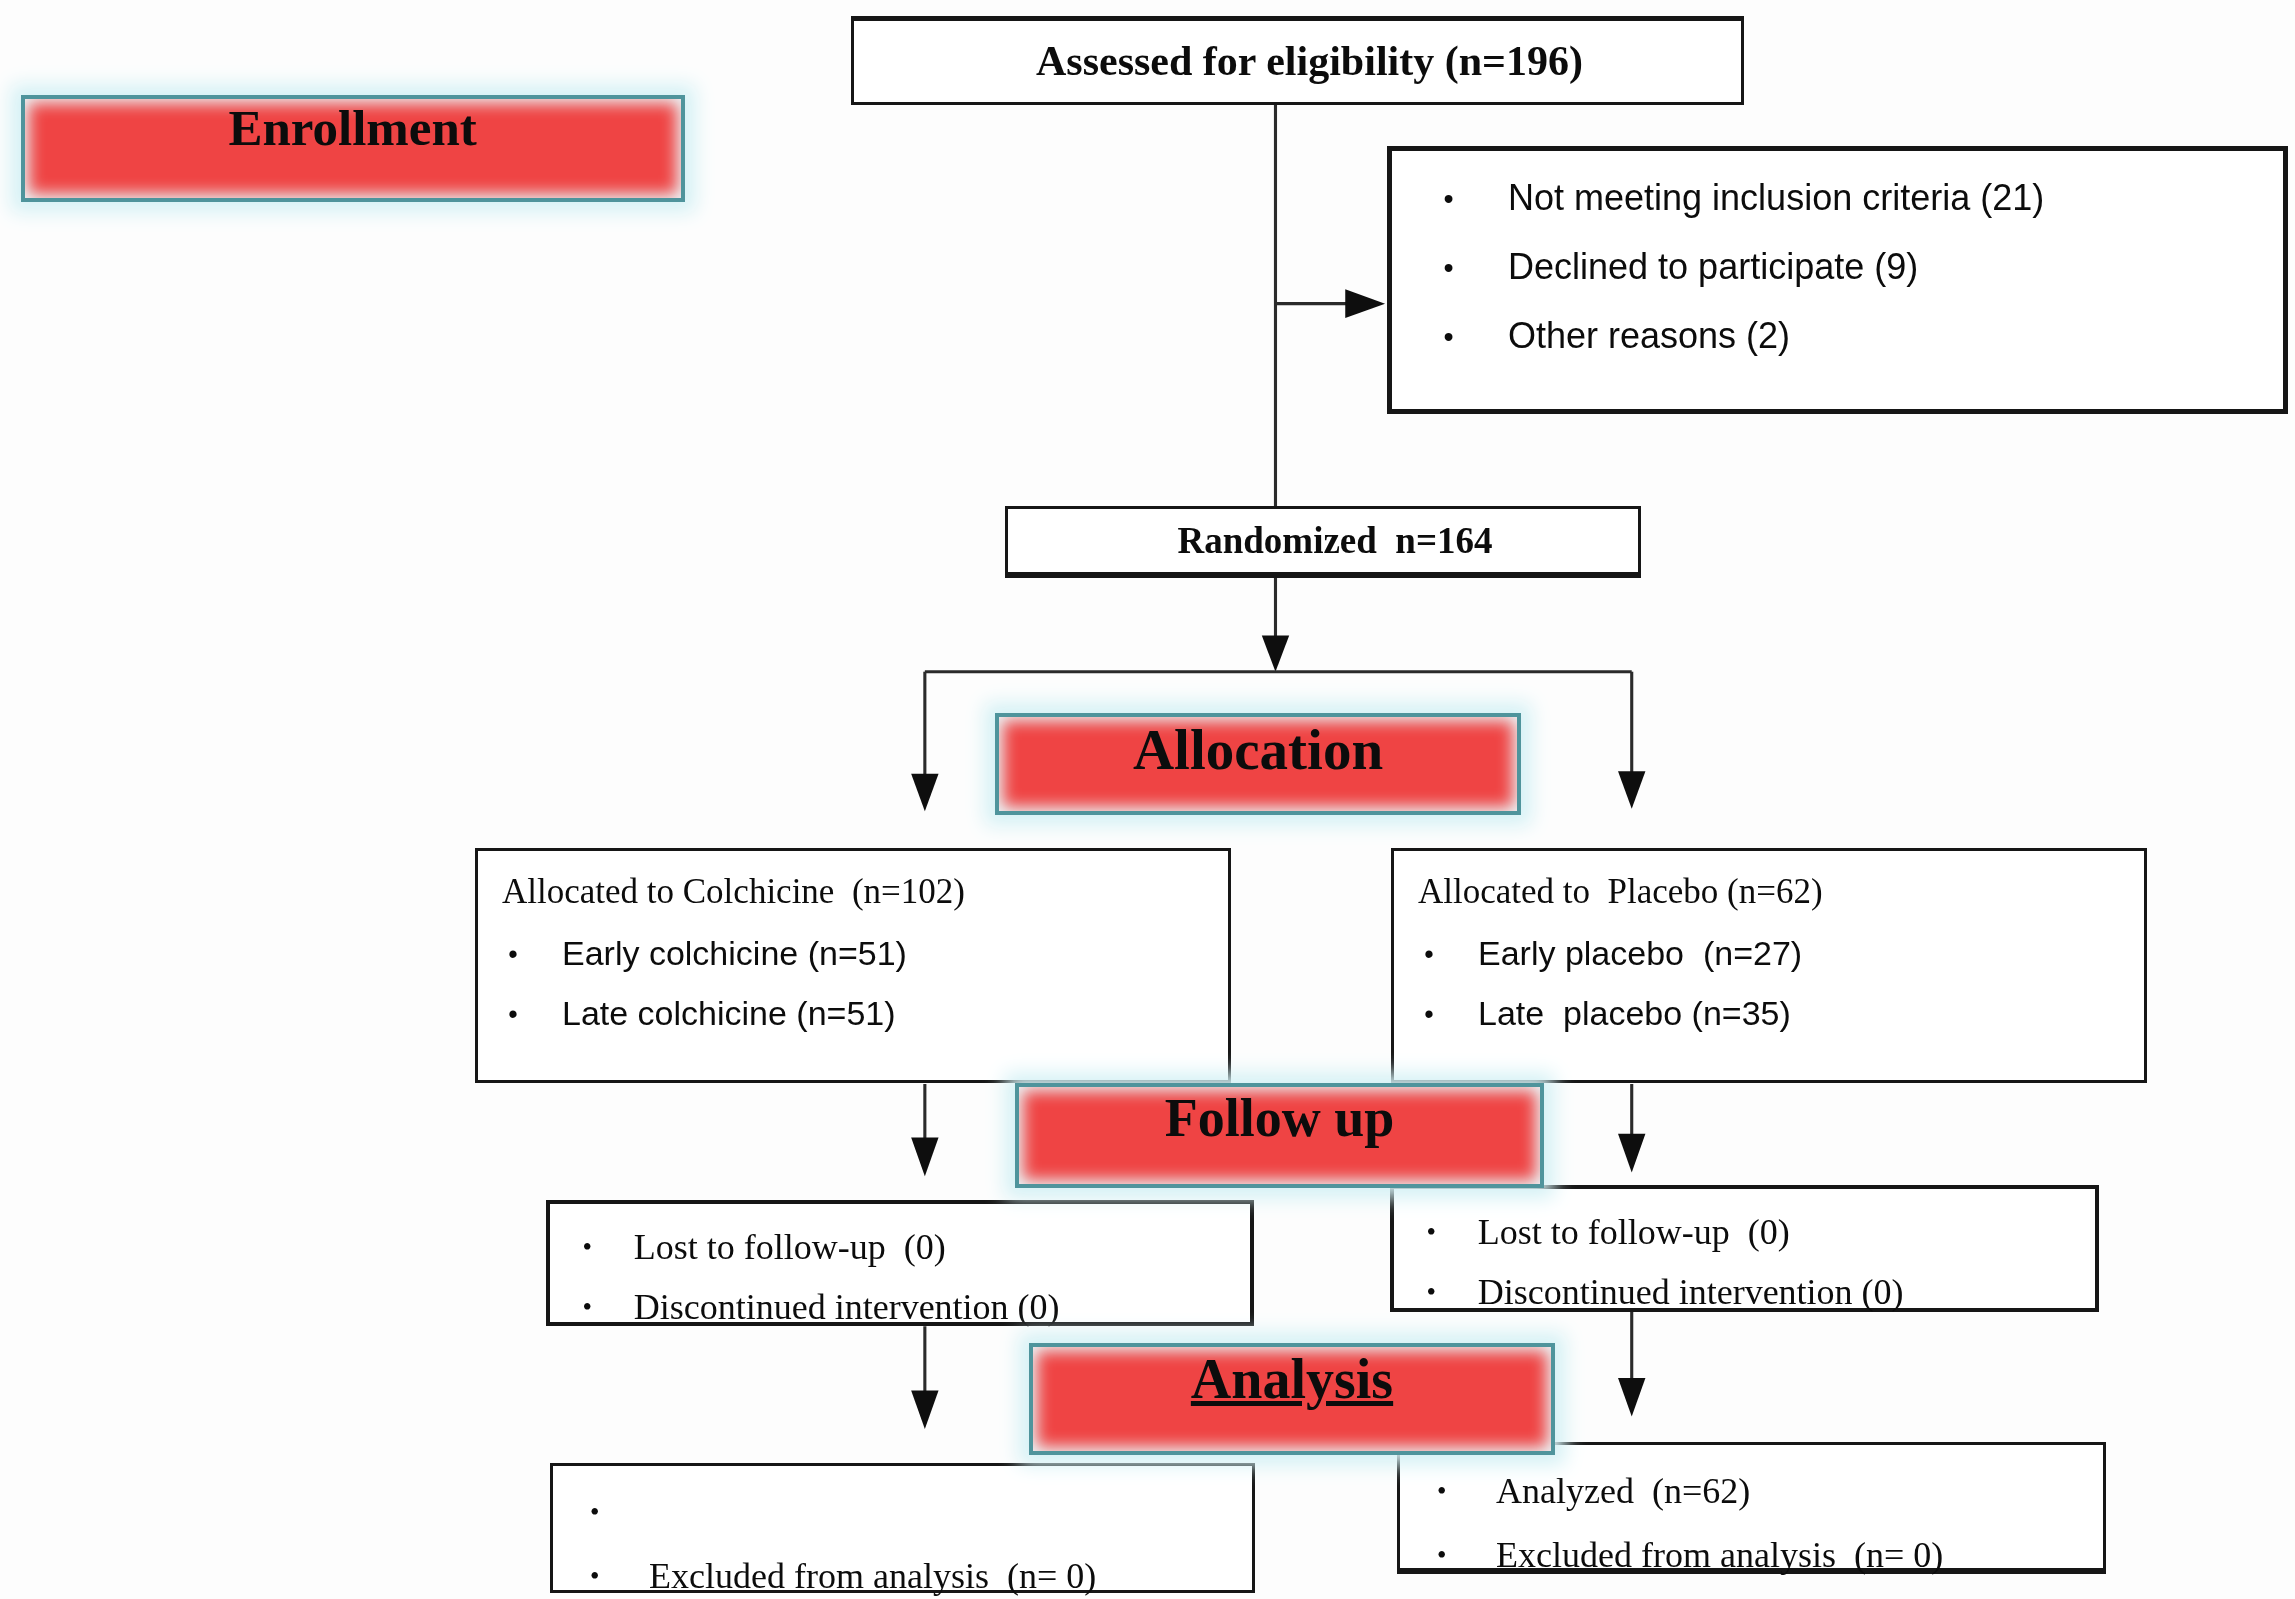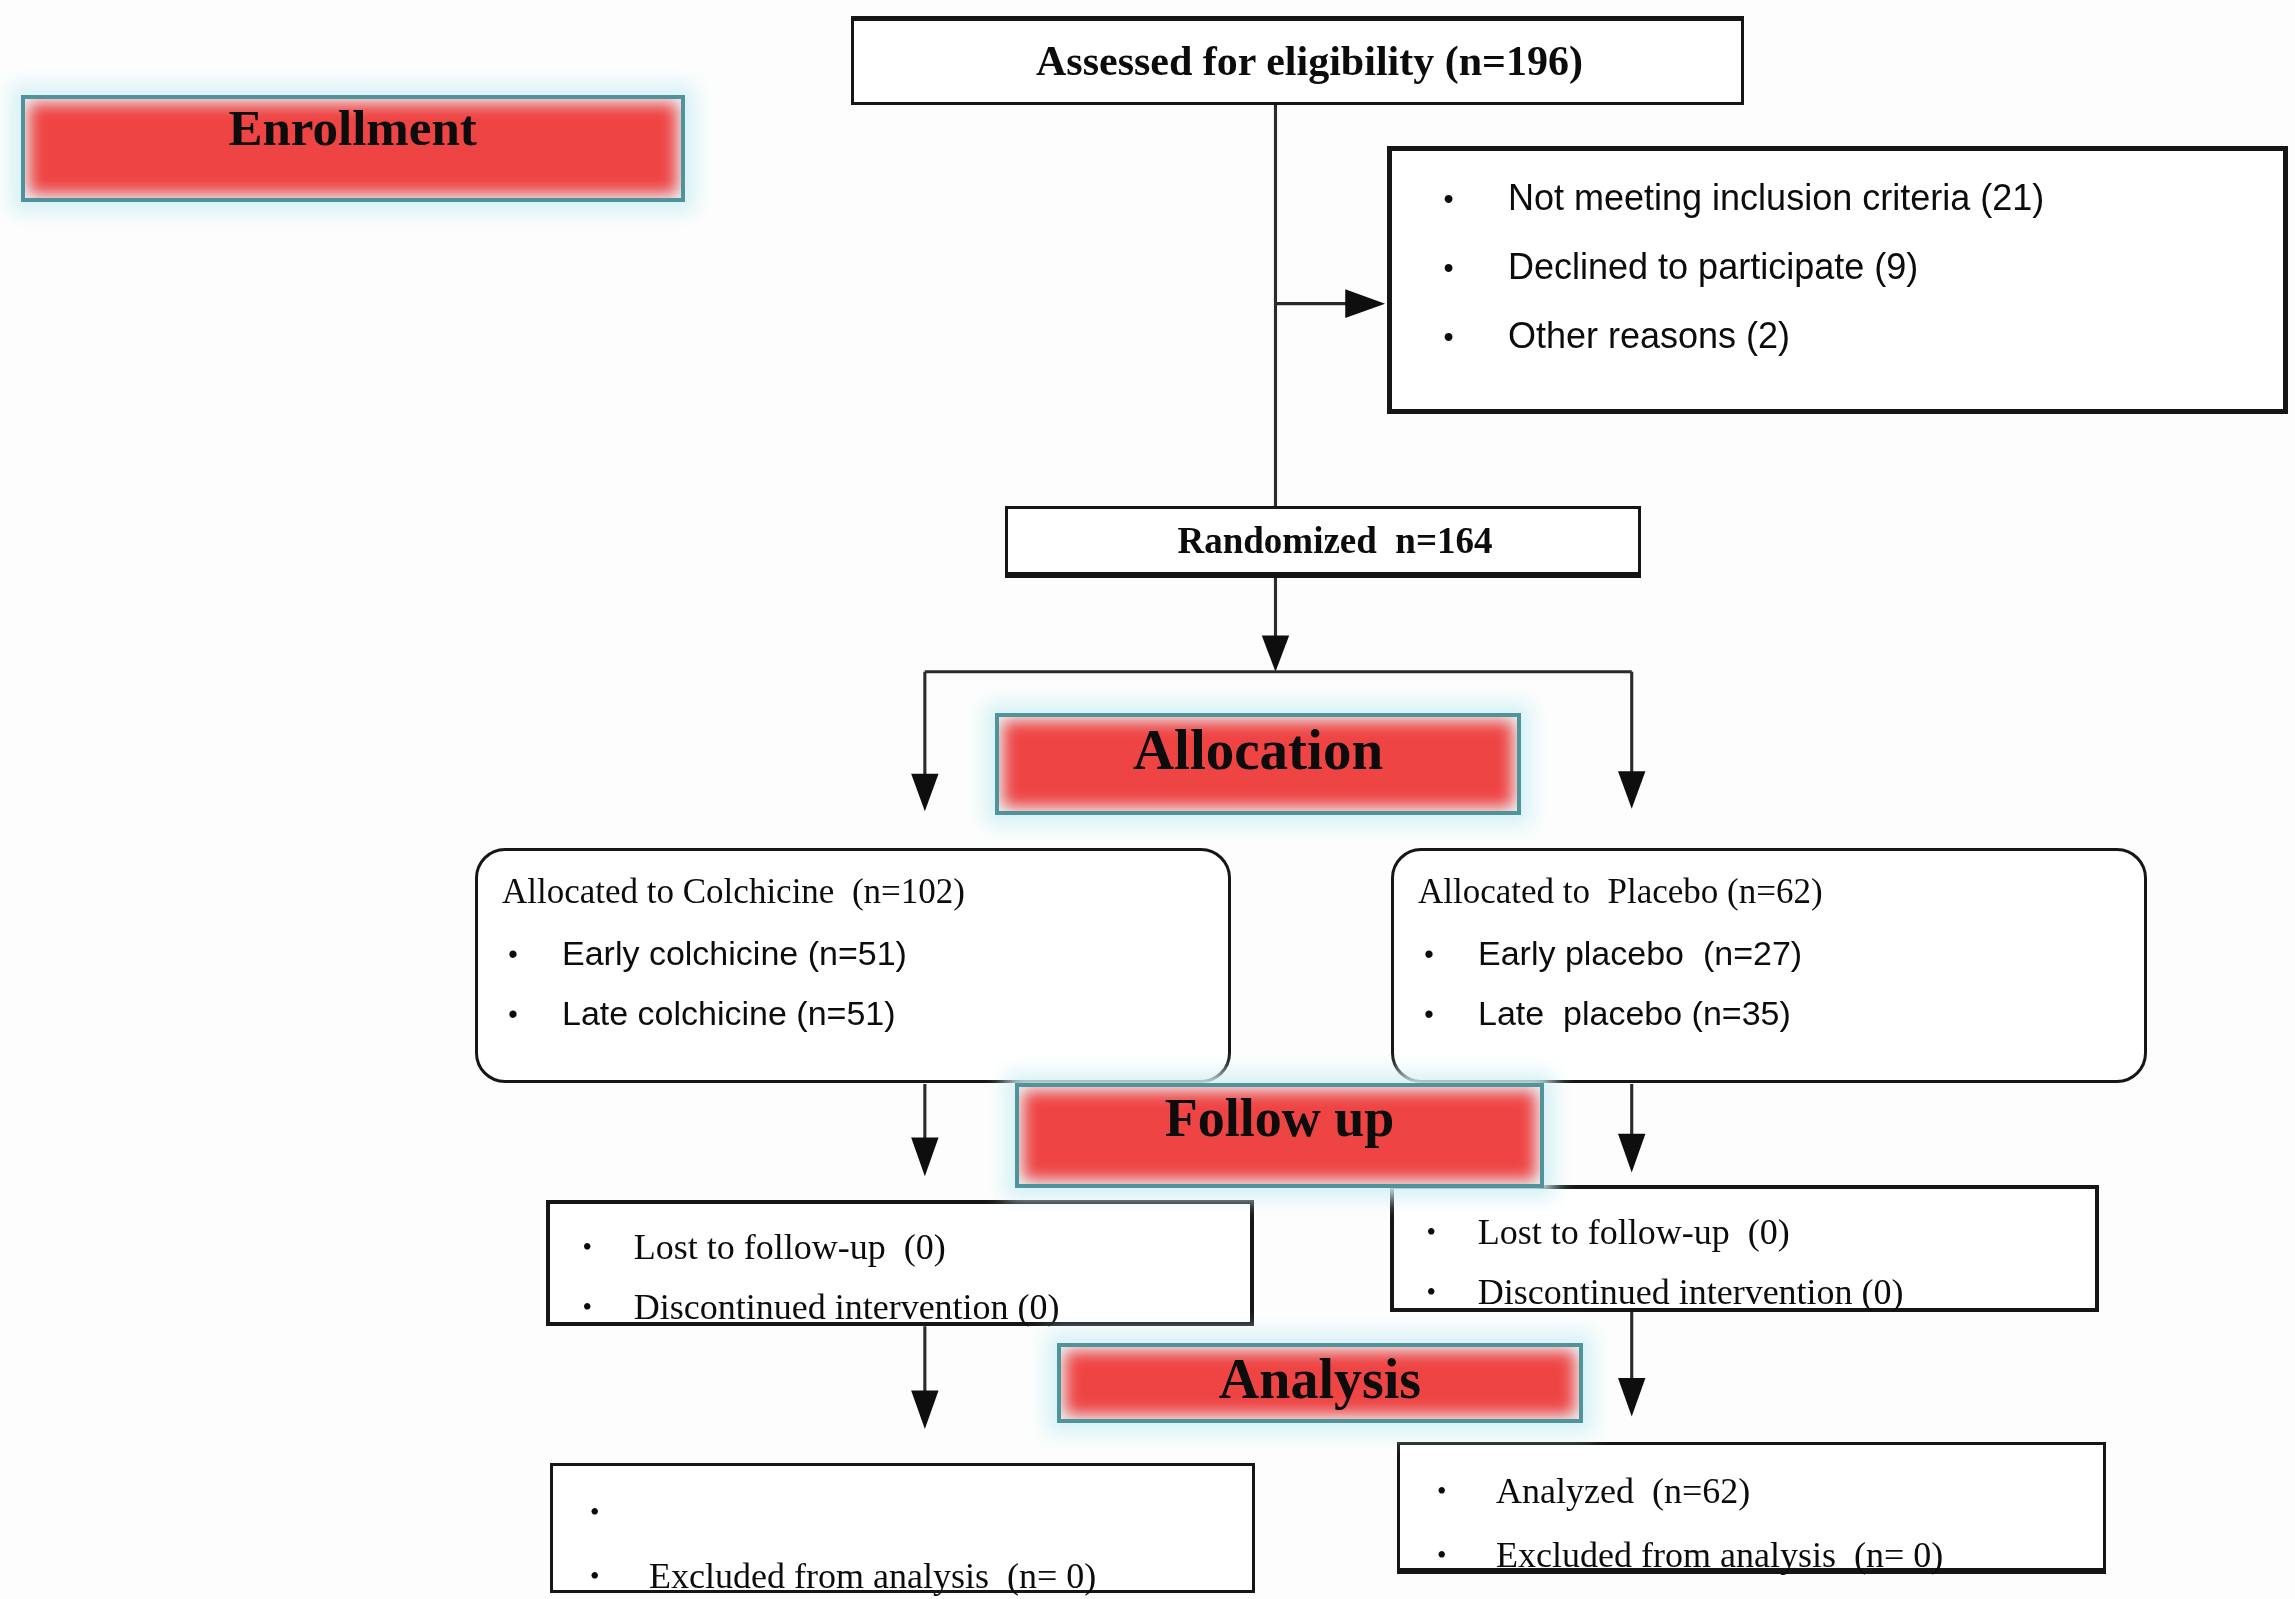--- a/index.html
+++ b/index.html
@@ -69,38 +69,38 @@
   #excluded .box-title { font-size: 39px; font-weight: bold; margin-bottom: 21px; }
   #excluded ul { font-size: 36px; }
   #excluded li { margin-bottom: 25px; }
   #excluded .dot { width: 87px; padding-left: 22.4px; font-size: 29px; line-height: 44px; }
   
   #randomized { left: 1005px; top: 506px; width: 636px; height: 72px;
                 border-bottom-width: 6.2px; font-size: 37px; font-weight: bold; }
   
   #stage-allocation { left: 995px; top: 713px; width: 526px; height: 102px; font-size: 57px; }
   
-  .alloc-box { padding: 21px 27px 0 24px; border-radius: 30px; }
+  .alloc-box { padding: 21px 27px 0 24px; }
   #alloc-colchicine { left: 475px;  top: 848px; width: 756px; height: 235px; }
   #alloc-placebo    { left: 1391px; top: 848px; width: 756px; height: 235px; }
   .alloc-box .box-title { font-size: 35px; margin-bottom: 22.4px; }
   .alloc-box ul { font-size: 34px; }
   .alloc-box li { margin-bottom: 18.7px; }
   .alloc-box .dot { width: 60px; padding-left: 6.2px; font-size: 27px; line-height: 41px; }
   
   #stage-followup { left: 1015px; top: 1083px; width: 529px; height: 105px; font-size: 54px; }
   
   .fu-box { padding: 22.4px 15px 0 18.7px; border-width: 4.4px; }
   #fu-colchicine { left: 546px;  top: 1200px; width: 708px; height: 126px; }
   #fu-placebo    { left: 1390px; top: 1185px; width: 709px; height: 127px; }
   .fu-box ul { font-size: 36px; }
   .fu-box li { margin-bottom: 17.4px; }
   .fu-box .dot { width: 65px; padding-left: 13.7px; font-size: 27px; line-height: 42px; }
   
-  #stage-analysis { left: 1057px; top: 1343px; width: 526px; height: 80px; font-size: 56px; }
+  #stage-analysis { left: 1029px; top: 1343px; width: 526px; height: 112px; font-size: 56px; text-decoration: underline; }
   
   .an-box { padding: 25px 15px 0 21px; }
   #an-colchicine { left: 550px;  top: 1463px; width: 705px; height: 130px; }
   #an-placebo    { left: 1397px; top: 1442px; width: 709px; height: 132px; border-bottom-width: 6.2px; }
   .an-box ul { font-size: 36px; }
   .an-box li { margin-bottom: 22.4px; }
   .an-box .dot { width: 75px; padding-left: 16px; font-size: 27px; line-height: 42px; }
 </style>
 </head>
 <body>

